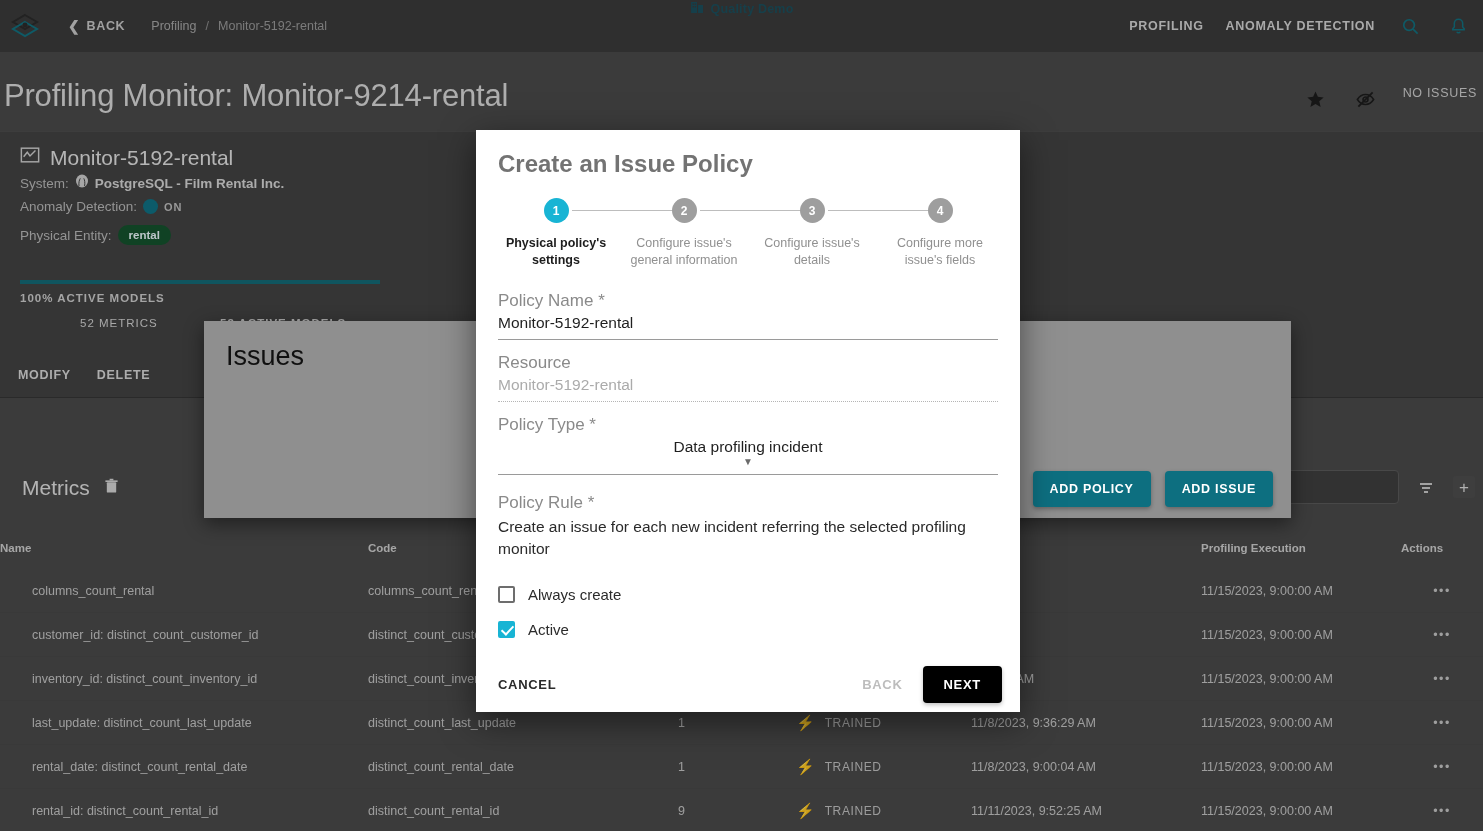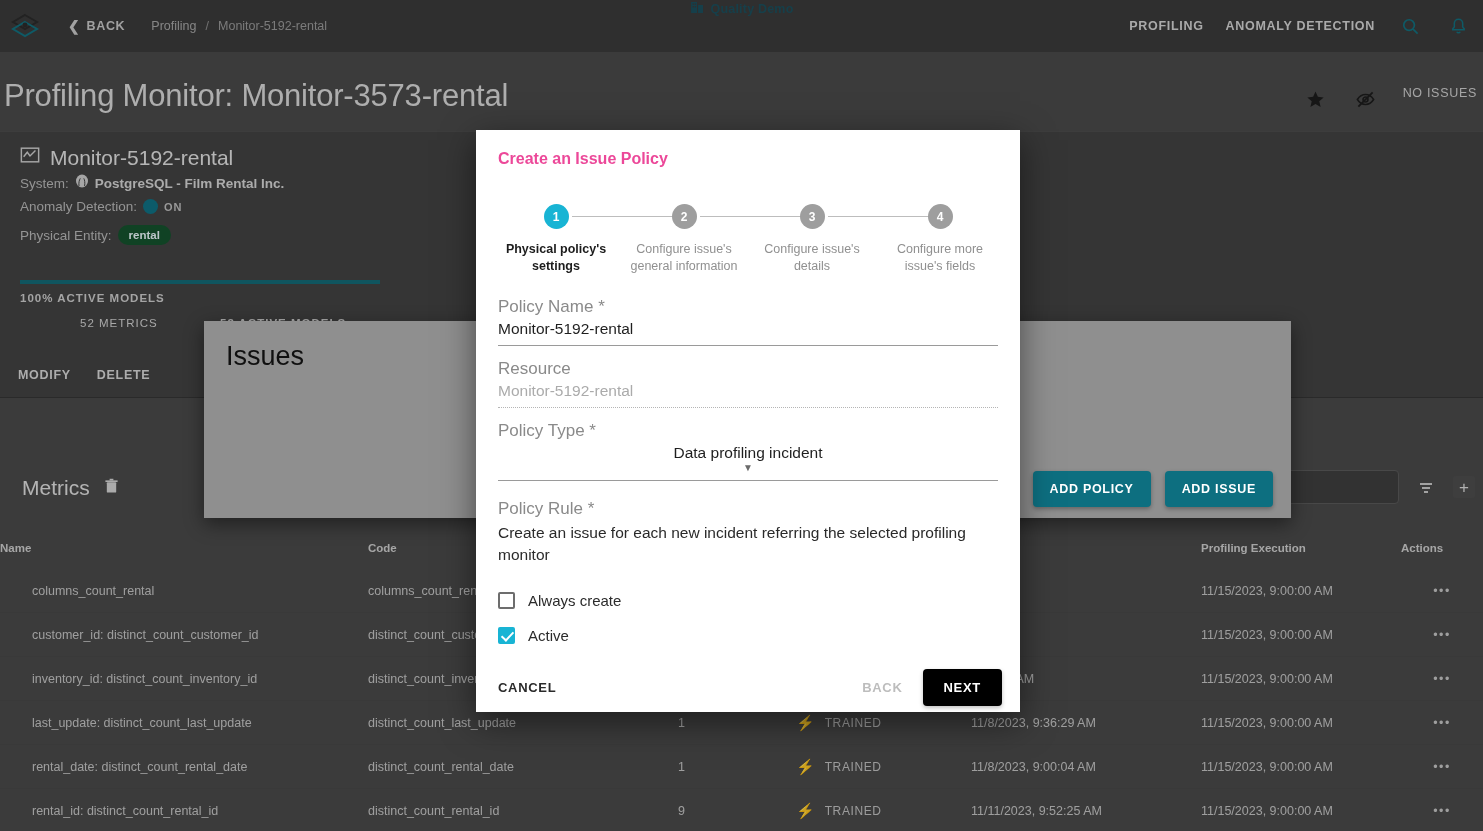--- a/index.html
+++ b/index.html
@@ -115,21 +115,21 @@
     padding: 11px 17px; border: none; border-radius: 4px; cursor: pointer;
     box-shadow: 0 2px 4px rgba(0,0,0,.3);
   }
 
   
   .modal {
     position: absolute; left: 476px; top: 130px; width: 544px; height: 582px;
     background: #ffffff; z-index: 60; box-shadow: 0 10px 32px rgba(0,0,0,.5);
     display: flex; flex-direction: column;
   }
-  .modal-title { margin: 20px 0 16px 22px; font-size: 16px; font-weight: 700; color: #ec4899; }
+  .modal-title { margin: 20px 0 0 22px; font-size: 24px; font-weight: 700; color: #737373; }
   .stepper { display: flex; margin: 20px 16px 0 16px; }
   .step { flex: 1; display: flex; flex-direction: column; align-items: center; position: relative; }
   .step-circle {
     width: 25px; height: 25px; border-radius: 50%; background: #9e9e9e;
     color: #fff; font-size: 12px; display: flex; align-items: center; justify-content: center; font-weight: 600;
     position: relative; z-index: 2;
   }
   .step.active .step-circle { background: #18b4d4; }
   .step-line { position: absolute; top: 12px; height: 1px; background: #bdbdbd; z-index: 1; }
   .step-label {
@@ -221,21 +221,21 @@
         </span>
         <span class="icon-btn">
           <svg width="19" height="19" viewBox="0 0 20 20">
             <path d="M10 2.4c-2.6 0-4.4 2-4.4 4.4v3.6L4 12.4v1.1h12v-1.1l-1.6-2V6.8c0-2.4-1.8-4.4-4.4-4.4z" fill="none" stroke="#12707f" stroke-width="1.6"></path>
             <path d="M8.3 15.4a1.8 1.8 0 0 0 3.4 0" fill="none" stroke="#12707f" stroke-width="1.6"></path>
           </svg>
         </span>
       </div>
     </div>
 
-    <div class="page-title">Profiling Monitor: Monitor-3573-rental</div>
+    <div class="page-title">Profiling Monitor: Monitor-9214-rental</div>
     <div class="title-actions">
       <span class="icon-btn">
         <svg width="19" height="19" viewBox="0 0 20 20">
           <polygon points="10,1.5 12.5,7.2 18.6,7.8 14,11.9 15.4,17.9 10,14.7 4.6,17.9 6,11.9 1.4,7.8 7.5,7.2" fill="#1c1c1c"></polygon>
         </svg>
       </span>
       <span class="icon-btn">
         <svg width="21" height="21" viewBox="0 0 22 22">
           <path d="M2.5 11s3.3-5.2 8.5-5.2 8.5 5.2 8.5 5.2-3.3 5.2-8.5 5.2S2.5 11 2.5 11z" fill="none" stroke="#1c1c1c" stroke-width="1.7"></path>
           <circle cx="11" cy="11" r="2.6" fill="none" stroke="#1c1c1c" stroke-width="1.7"></circle>

